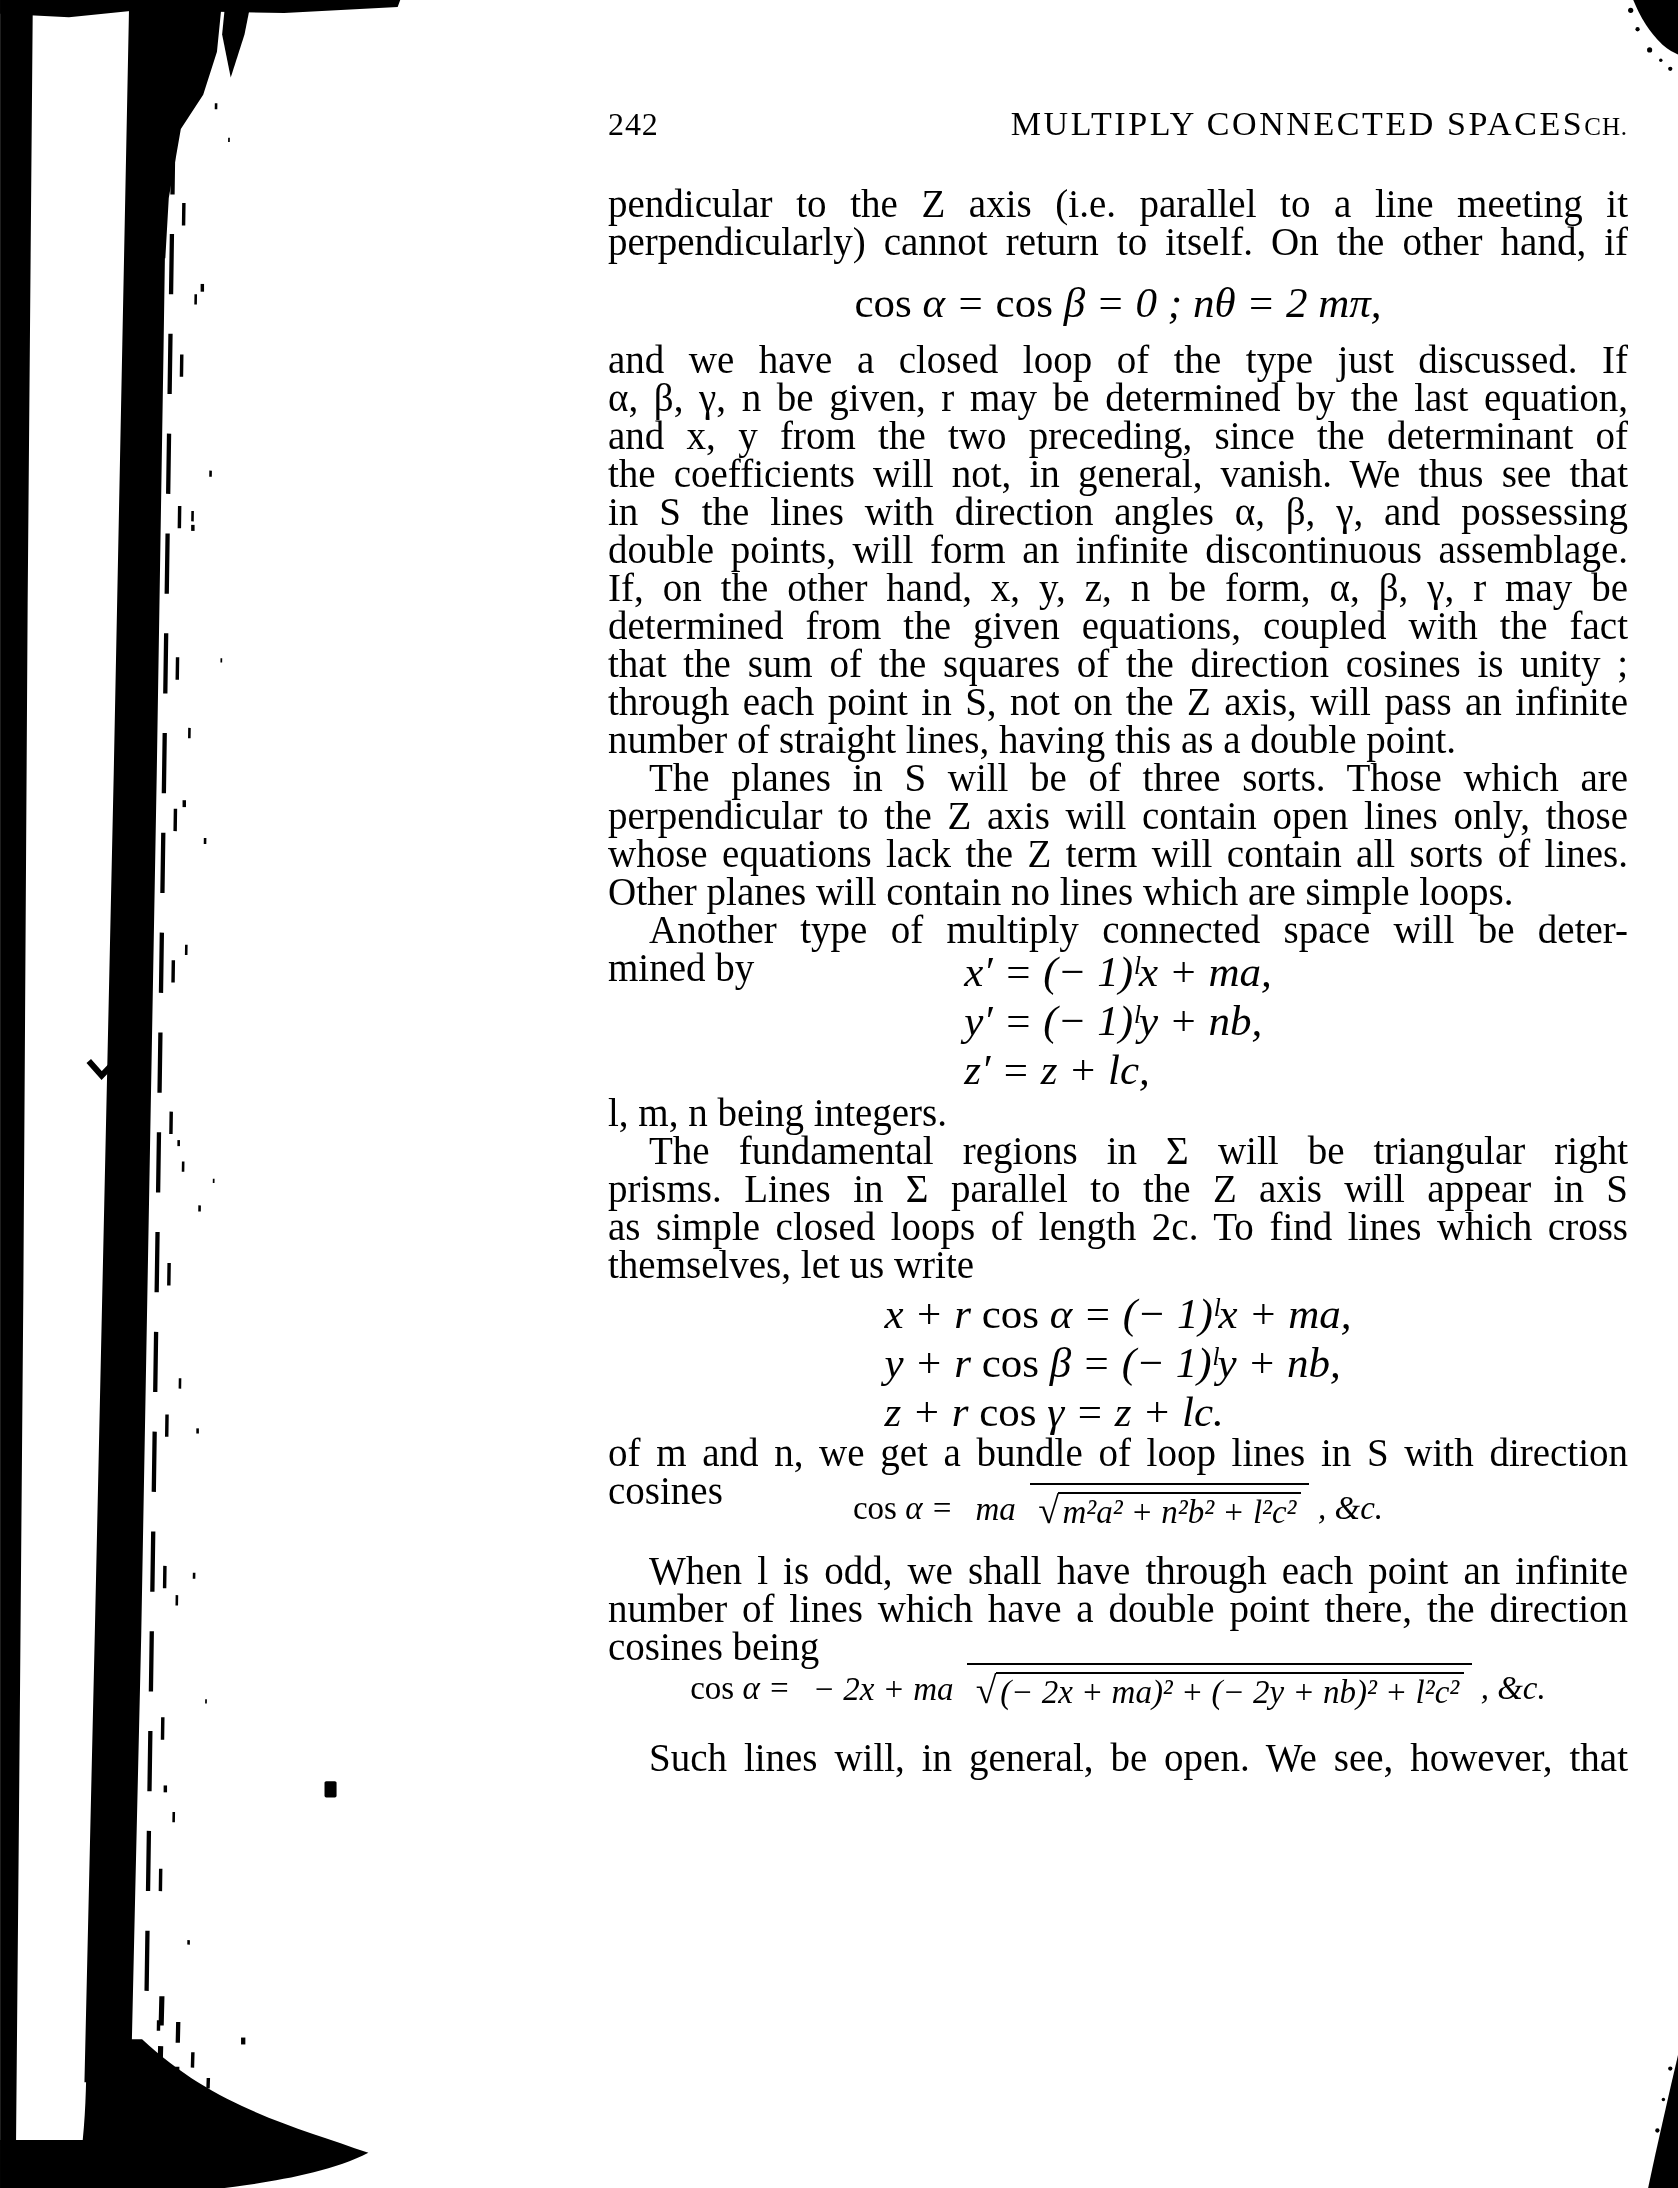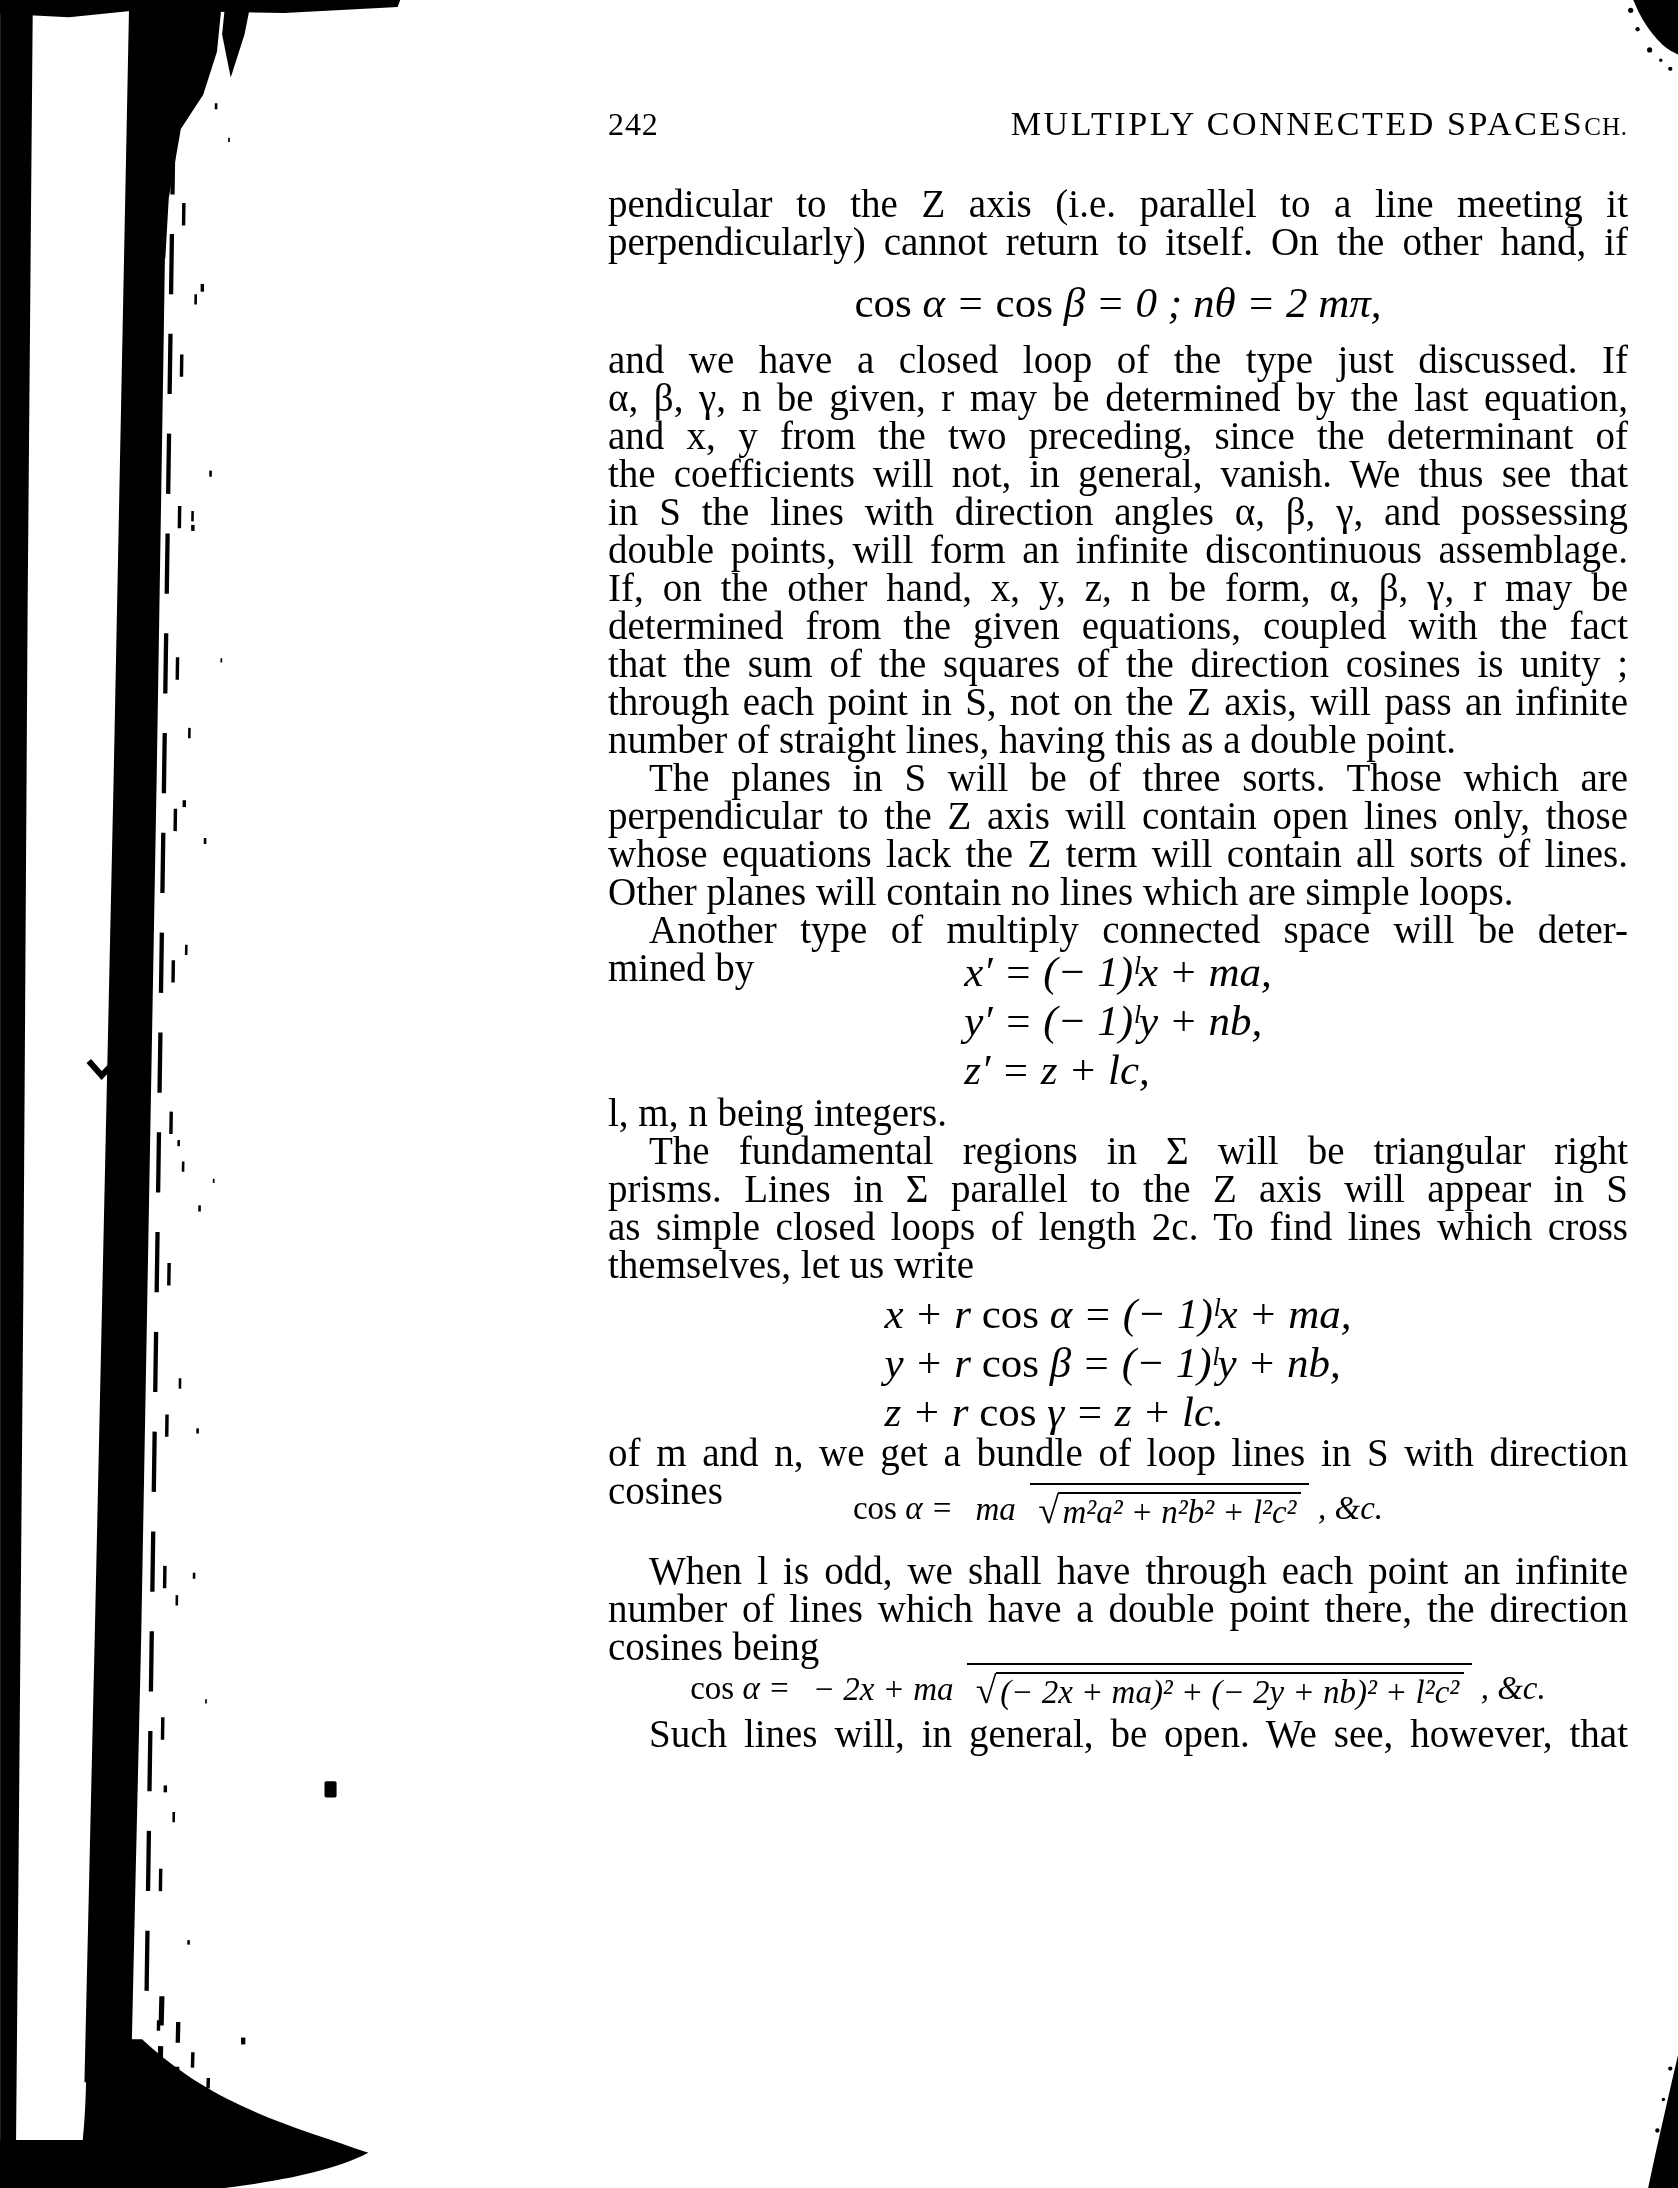--- a/index.html
+++ b/index.html
@@ -40,21 +40,21 @@
   .vinc{border-top:2.6px solid #000;padding:0 4.3px;}
   
   .block-1{margin-top:17px;}
   .block-2{margin-top:13.8px;}
   .block-5{margin-top:-40px;}
   .block-8{margin-top:5.2px;}
   .block-9{margin-top:-1.7px;}
   .block-10{margin-top:-27.5px;}
   .block-11{margin-top:17px;}
   .block-12{margin-top:-3.4px;}
-  .block-13{}
+  .block-13{margin-top:24px;}
 </style>
 </head>
 <body>
 
 <svg id="artifacts" width="1679" height="2189" viewBox="0 0 1951 2544" xmlns="http://www.w3.org/2000/svg">
   <g fill="#000000" stroke="none">
 
     <path d="M0,0 L38,0 L32,700 L27,1500 L22,2100 L18,2544 L0,2544 Z"></path>
 
     <path d="M0,0 L465,0 L462,8 L330,15 L160,12 L80,20 L0,16 Z"></path>

